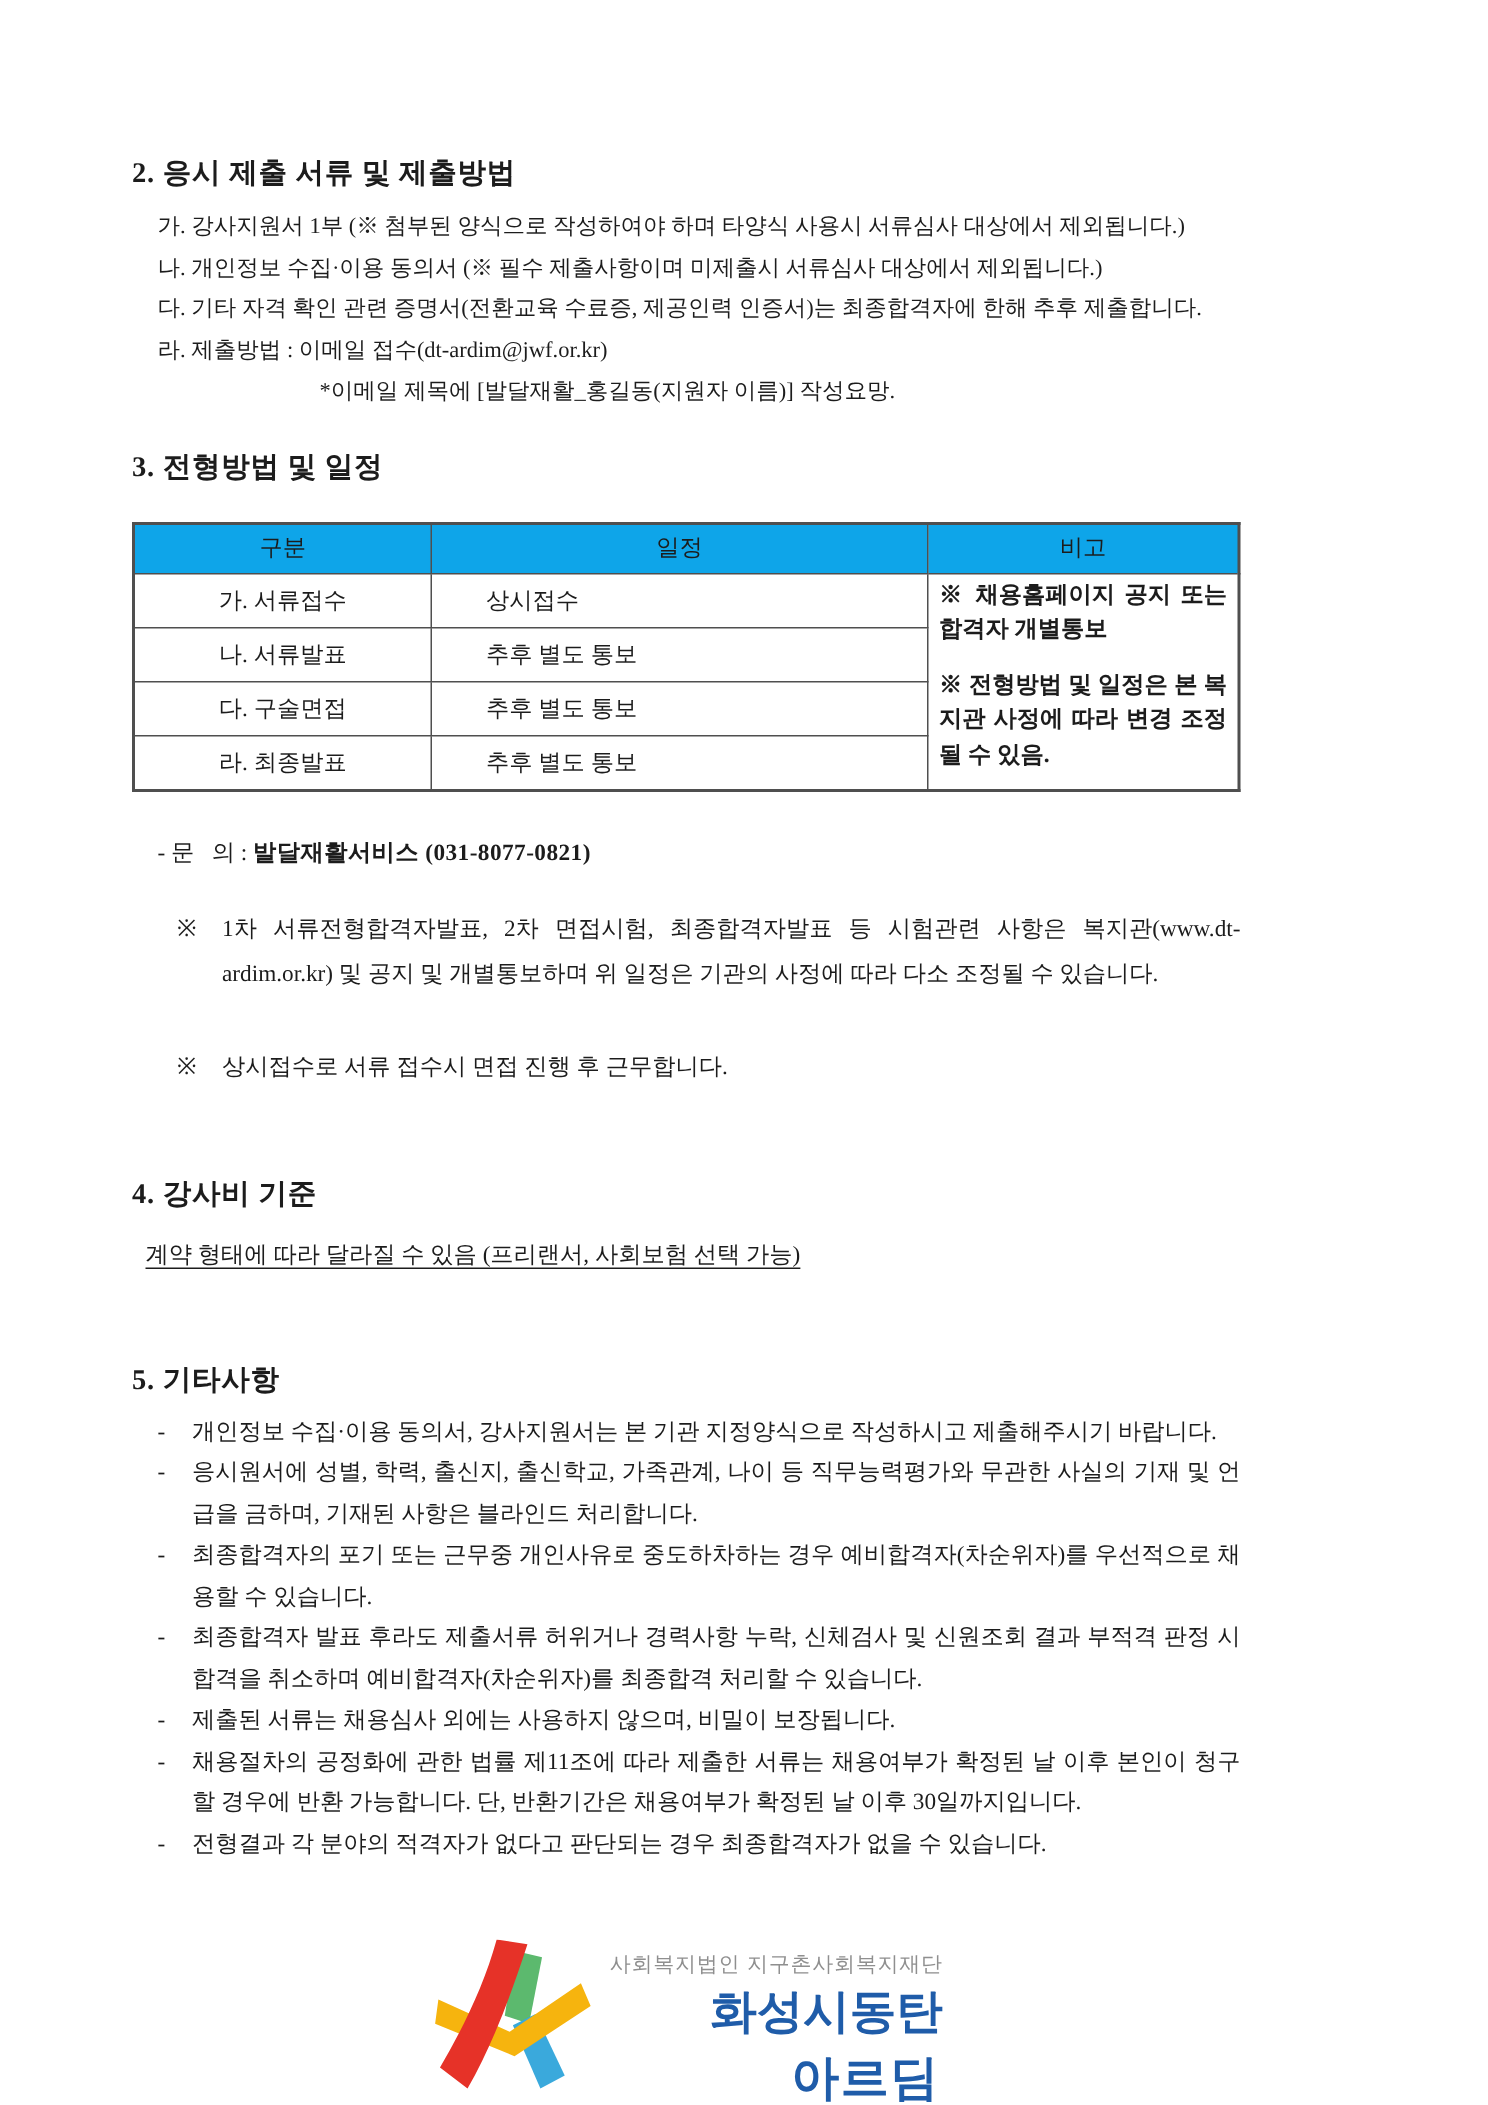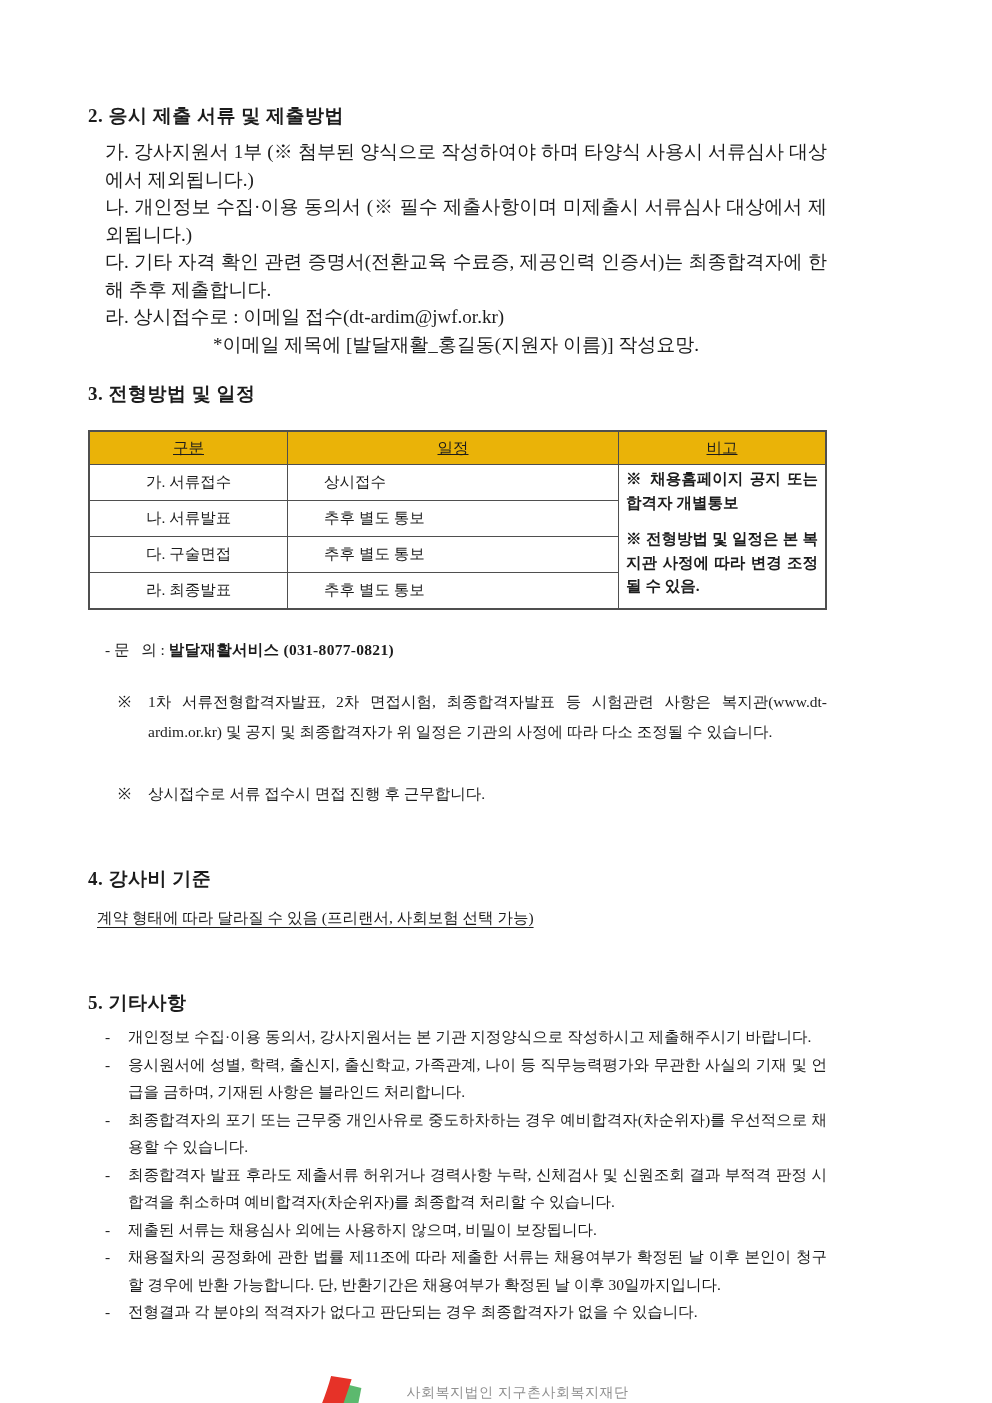--- a/index.html
+++ b/index.html
@@ -17,43 +17,42 @@
     padding: 104px 57px 0 88px;
     background: #ffffff;
   }
   h2.sec-title {
     font-size: 19px;
     font-weight: bold;
     letter-spacing: 0.5px;
     margin: 0;
     line-height: 24px;
   }
-  .body-txt { font-size: 19px; line-height: 27.5px; }
+  .body-txt { font-size: 15px; line-height: 27.5px; }
 
   
   .s2-items { margin: 10px 0 0 17px; }
   .s2-items p { margin: 0; text-align: justify; }
   .email-note { margin-left: 108px !important; }
 
   
   #sec3-title { margin-top: 24px; }
   table.sched {
     width: 100%;
     border-collapse: collapse;
     margin-top: 24px;
     font-size: 15.5px;
   }
   table.sched th, table.sched td { border: 1px solid #4f4f4f; }
   table.sched { border: 2px solid #4f4f4f; }
   table.sched th {
-    background: #eab308;
+    background: #0ea5e9;
     font-weight: normal;
     height: 30px;
     text-align: center;
-    text-decoration: underline;
   }
   td.cat { width: 195px; text-align: center; height: 33px; }
   td.sched-val { padding-left: 36px; }
   td.note-cell {
     width: 192px;
     vertical-align: top;
     padding: 2px 7px 4px 7px;
     line-height: 23.5px;
     text-align: justify;
   }
@@ -124,21 +123,21 @@
 <body>
 
 <div class="page">
 
   <section>
     <h2 class="sec-title">2. 응시 제출 서류 및 제출방법</h2>
     <div class="s2-items body-txt">
       <p>가. 강사지원서 1부 (※ 첨부된 양식으로 작성하여야 하며 타양식 사용시 서류심사 대상에서 제외됩니다.)</p>
       <p>나. 개인정보 수집·이용 동의서 (※ 필수 제출사항이며 미제출시 서류심사 대상에서 제외됩니다.)</p>
       <p>다. 기타 자격 확인 관련 증명서(전환교육 수료증, 제공인력 인증서)는 최종합격자에 한해 추후 제출합니다.</p>
-      <p>라. 상시접수로 : 이메일 접수(dt-ardim@jwf.or.kr)</p>
+      <p>라. 제출방법 : 이메일 접수(dt-ardim@jwf.or.kr)</p>
       <p class="email-note">*이메일 제목에 [발달재활_홍길동(지원자 이름)] 작성요망.</p>
     </div>
   </section>
 
   <section>
     <h2 class="sec-title" id="sec3-title">3. 전형방법 및 일정</h2>
 
     <table class="sched">
       <thead>
         <tr>
@@ -168,21 +167,21 @@
           <td class="cat">라. 최종발표</td>
           <td class="sched-val">추후 별도 통보</td>
         </tr>
       </tbody>
     </table>
 
     <p class="contact-line"><span>-</span> <span class="pre">문   의 : </span><b>발달재활서비스 (031-8077-0821)</b></p>
 
     <div class="ref-note" id="refnote-1">
       <span class="marker">※</span>
-      <span class="txt">1차 서류전형합격자발표, 2차 면접시험, 최종합격자발표 등 시험관련 사항은 복지관(www.dt-ardim.or.kr) 및 공지 및 최종합격자가 위 일정은 기관의 사정에 따라 다소 조정될 수 있습니다.</span>
+      <span class="txt">1차 서류전형합격자발표, 2차 면접시험, 최종합격자발표 등 시험관련 사항은 복지관(www.dt-ardim.or.kr) 및 공지 및 개별통보하며 위 일정은 기관의 사정에 따라 다소 조정될 수 있습니다.</span>
     </div>
     <div class="ref-note" id="refnote-2">
       <span class="marker">※</span>
       <span class="txt">상시접수로 서류 접수시 면접 진행 후 근무합니다.</span>
     </div>
   </section>
 
   <section>
     <h2 class="sec-title" id="sec4-title">4. 강사비 기준</h2>
     <p class="fee-line"><span>계약 형태에 따라 달라질 수 있음 (프리랜서, 사회보험 선택 가능)</span></p>

